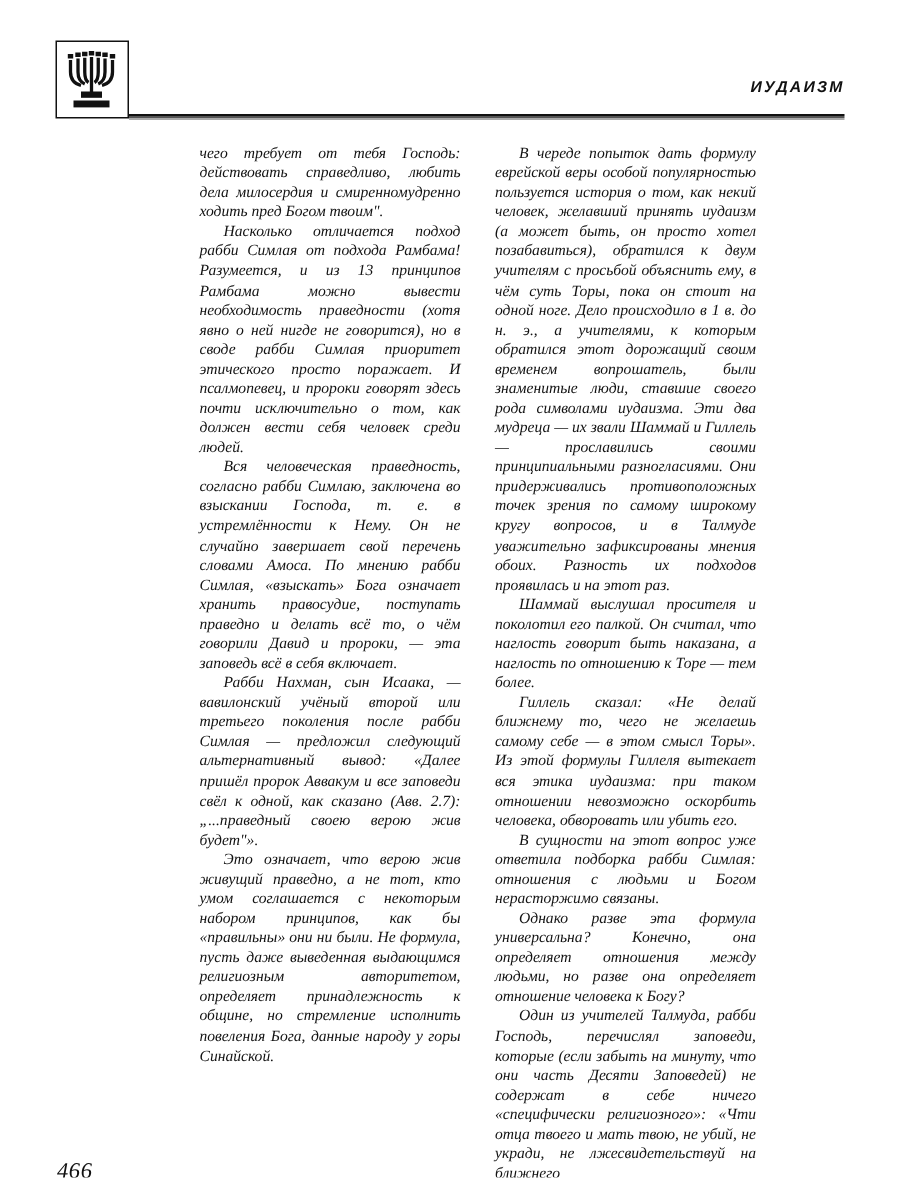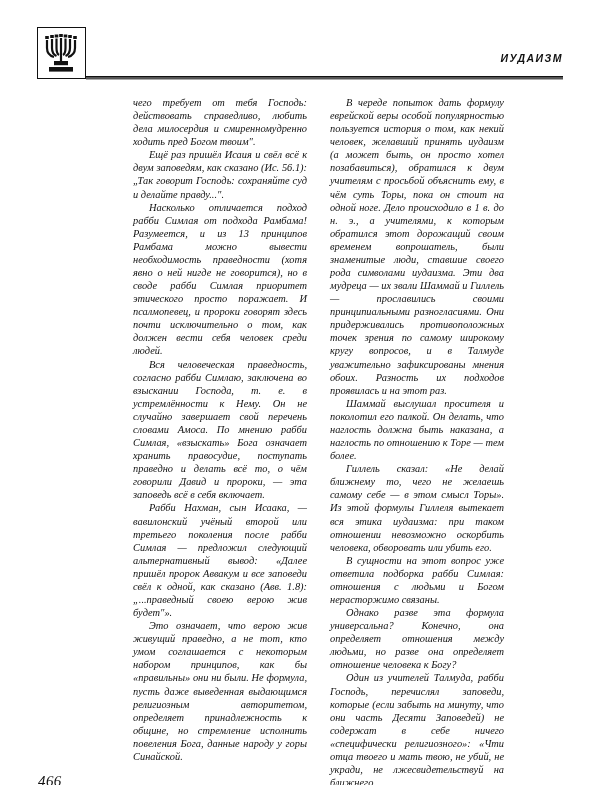--- a/index.html
+++ b/index.html
@@ -152,30 +152,29 @@
 
     <div class="runhead-rule"></div>
 
     <div class="runhead-title">ИУДАИЗМ</div>
   </div>
 
   <div class="columns">
 
     <div class="col left">
       <p class="cont">чего требует от тебя Господь: действовать справедливо, любить дела милосердия и смиренномудренно ходить пред Богом твоим".</p>
-      <p>Ещё раз пришёл Исаия и свёл всё к двум заповедям, как сказано (Ис. 56.1): „Так говорит Господь: сохраняйте суд и делайте правду...".</p>
       <p>Насколько отличается подход рабби Симлая от подхода Рамбама! Разумеется, и из 13 принципов Рамбама можно вывести необходимость праведности (хотя явно о ней нигде не говорится), но в своде рабби Симлая приоритет этического просто поражает. И псалмопевец, и пророки говорят здесь почти исключительно о том, как должен вести себя человек среди людей.</p>
       <p>Вся человеческая праведность, согласно рабби Симлаю, заключена во взыскании Господа, т. е. в устремлённости к Нему. Он не случайно завершает свой перечень словами Амоса. По мнению рабби Симлая, «взыскать» Бога означает хранить правосудие, поступать праведно и делать всё то, о чём говорили Давид и пророки, — эта заповедь всё в себя включает.</p>
-      <p>Рабби Нахман, сын Исаака, — вавилонский учёный второй или третьего поколения после рабби Симлая — предложил следующий альтернативный вывод: «Далее пришёл пророк Аввакум и все заповеди свёл к одной, как сказано (Авв. 1.8): „...праведный своею верою жив будет"».</p>
+      <p>Рабби Нахман, сын Исаака, — вавилонский учёный второй или третьего поколения после рабби Симлая — предложил следующий альтернативный вывод: «Далее пришёл пророк Аввакум и все заповеди свёл к одной, как сказано (Авв. 2.7): „...праведный своею верою жив будет"».</p>
       <p>Это означает, что верою жив живущий праведно, а не тот, кто умом соглашается с некоторым набором принципов, как бы «правильны» они ни были. Не формула, пусть даже выведенная выдающимся религиозным авторитетом, определяет принадлежность к общине, но стремление исполнить повеления Бога, данные народу у горы Синайской.</p>
     </div>
 
     <div class="col right">
       <p>В череде попыток дать формулу еврейской веры особой популярностью пользуется история о том, как некий человек, желавший принять иудаизм (а может быть, он просто хотел позабавиться), обратился к двум учителям с просьбой объяснить ему, в чём суть Торы, пока он стоит на одной ноге. Дело происходило в 1 в. до н. э., а учителями, к которым обратился этот дорожащий своим временем вопрошатель, были знаменитые люди, ставшие своего рода символами иудаизма. Эти два мудреца — их звали Шаммай и Гиллель — прославились своими принципиальными разногласиями. Они придерживались противоположных точек зрения по самому широкому кругу вопросов, и в Талмуде уважительно зафиксированы мнения обоих. Разность их подходов проявилась и на этот раз.</p>
-      <p>Шаммай выслушал просителя и поколотил его палкой. Он делать, что наглость должна быть наказана, а наглость по отношению к Торе — тем более.</p>
+      <p>Шаммай выслушал просителя и поколотил его палкой. Он считал, что наглость говорит быть наказана, а наглость по отношению к Торе — тем более.</p>
       <p>Гиллель сказал: «Не делай ближнему то, чего не желаешь самому себе — в этом смысл Торы». Из этой формулы Гиллеля вытекает вся этика иудаизма: при таком отношении невозможно оскорбить человека, обворовать или убить его.</p>
       <p>В сущности на этот вопрос уже ответила подборка рабби Симлая: отношения с людьми и Богом нерасторжимо связаны.</p>
       <p>Однако разве эта формула универсальна? Конечно, она определяет отношения между людьми, но разве она определяет отношение человека к Богу?</p>
       <p>Один из учителей Талмуда, рабби Господь, перечислял заповеди, которые (если забыть на минуту, что они часть Десяти Заповедей) не содержат в себе ничего «специфически религиозного»: «Чти отца твоего и мать твою, не убий, не укради, не лжесвидетельствуй на ближнего</p>
     </div>
   </div>
 
   <div class="folio">466</div>
 
 </div>

